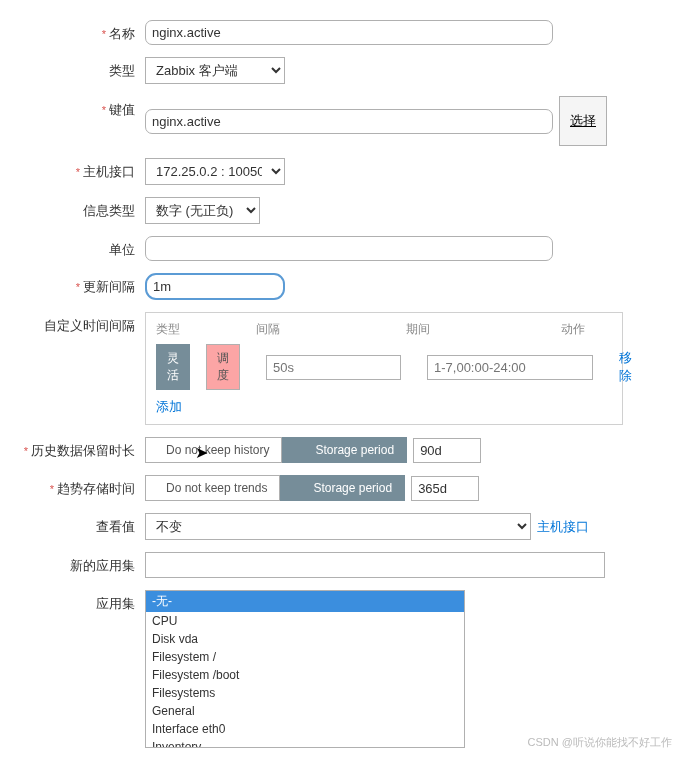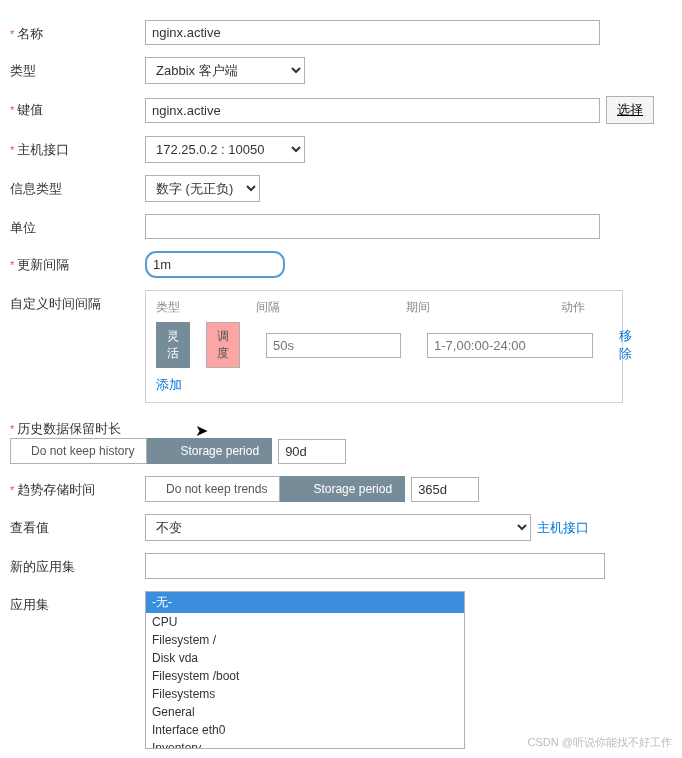--- a/index.html
+++ b/index.html
@@ -1,29 +1,29 @@
 <!DOCTYPE html>
 <html><head>
 <meta charset="utf-8">
 <style>
 * { box-sizing: border-box; margin: 0; padding: 0; }
 body { font-family: Arial, sans-serif; font-size: 13px; color: #333; background: #fff; padding: 20px 10px; width: 682px; }
 .form-row { display: flex; align-items: flex-start; margin-bottom: 12px; }
-.form-label { width: 135px; text-align: left; padding-right: 10px; padding-top: 5px; color: #333; flex-shrink: 0; }
+.form-label { width: 135px; text-align: right; padding-right: 10px; padding-top: 5px; color: #333; flex-shrink: 0; }
 .form-label.req::before { content: "* "; color: #d9534f; font-size: 11px; }
 .form-content { flex: 1; display: flex; align-items: center; gap: 6px; flex-wrap: wrap; }
 input[type="text"], select, textarea { border: 1px solid #b0b0b0; padding: 4px 6px; font-size: 13px; color: #333; background: #fff; }
-input.w-full { width: 455px; }
+input.w-full { width: 408px; border-radius: 7px; }
 input.w-med { width: 140px; border-radius: 11px; }
 input.w-sm { width: 68px; }
-select.w-med { width: 160px; }
+select.w-med { width: 140px; }
 select.w-sm { width: 115px; }
 select.w-full { width: 386px; }
 select.w-lg { width: 180px; }
-.btn-side { border: 1px solid #b0b0b0; background: #f5f5f5; padding: 4px 10px; cursor: pointer; font-size: 13px; text-decoration: underline; }
+.btn-side { border: 1px solid #b0b0b0; background: #f5f5f5; padding: 15px 10px; cursor: pointer; font-size: 13px; text-decoration: underline; }
 .highlight-input { border: 2px solid #5b9bd5 !important; }
 .interval-box { border: 1px solid #d0d0d0; padding: 8px 10px; width: 478px; }
 .interval-header { display: flex; color: #888; font-size: 12px; margin-bottom: 6px; }
 .interval-header span:nth-child(1) { width: 100px; }
 .interval-header span:nth-child(2) { width: 150px; }
 .interval-header span:nth-child(3) { width: 155px; }
 .interval-body { display: flex; align-items: center; gap: 16px; margin-bottom: 8px; }
 .toggle-btn { padding: 5px 10px; font-size: 12px; border: 1px solid #b0b0b0; cursor: pointer; }
 .toggle-btn.active { background: #768d99; color: #fff; border-color: #768d99; }
 .toggle-btn:not(.active) { background: #fca5a5; color: #555; }
@@ -31,21 +31,21 @@
 .link-blue { color: #0275d8; cursor: pointer; font-size: 13px; }
 .seg-btn { padding: 5px 12px; font-size: 12px; border: 1px solid #b0b0b0; cursor: pointer; }
 .seg-btn.off { background: #fff; color: #555; padding-left: 20px; }
 .seg-btn.on { background: #768d99; color: #fff; border-color: #768d99; padding-left: 32px; }
 .cursor-icon { position: absolute; pointer-events: none; font-size: 16px; color: #000; }
 .new-app-input { border: 2px solid #a8d4a8; width: 460px; height: 26px; background: #f4faf4; }
 .listbox { border: 1px solid #b0b0b0; width: 320px; height: 158px; overflow-y: auto; font-size: 12px; }
 .listbox-item { padding: 2px 6px; cursor: pointer; }
 .listbox-item.selected { background: #3b8ede; color: #fff; }
 .watermark { position: fixed; bottom: 8px; right: 10px; color: #bbb; font-size: 11px; }
-.rel { position: relative; flex-direction: column; }
+.rel { position: relative; }
 </style>
 </head>
 <body>
 
 <div class="form-row">
   <div class="form-label req">名称</div>
   <div class="form-content">
     <input type="text" class="w-full" value="nginx.active" style="">
   </div>
 </div>
@@ -156,22 +156,22 @@
     <input type="text" class="new-app-input" style="">
   </div>
 </div>
 
 <div class="form-row">
   <div class="form-label">应用集</div>
   <div class="form-content">
     <div class="listbox" id="apps-listbox">
         <div class="listbox-item selected">-无-</div>
         <div class="listbox-item">CPU</div>
+        <div class="listbox-item">Disk vda</div>
         <div class="listbox-item">Filesystem /</div>
-        <div class="listbox-item">Disk vda</div>
         <div class="listbox-item">Filesystem /boot</div>
         <div class="listbox-item">Filesystems</div>
         <div class="listbox-item">General</div>
         <div class="listbox-item">Interface eth0</div>
         <div class="listbox-item">Inventory</div>
       </div>
   </div>
 </div>
 
 <div class="form-row">

